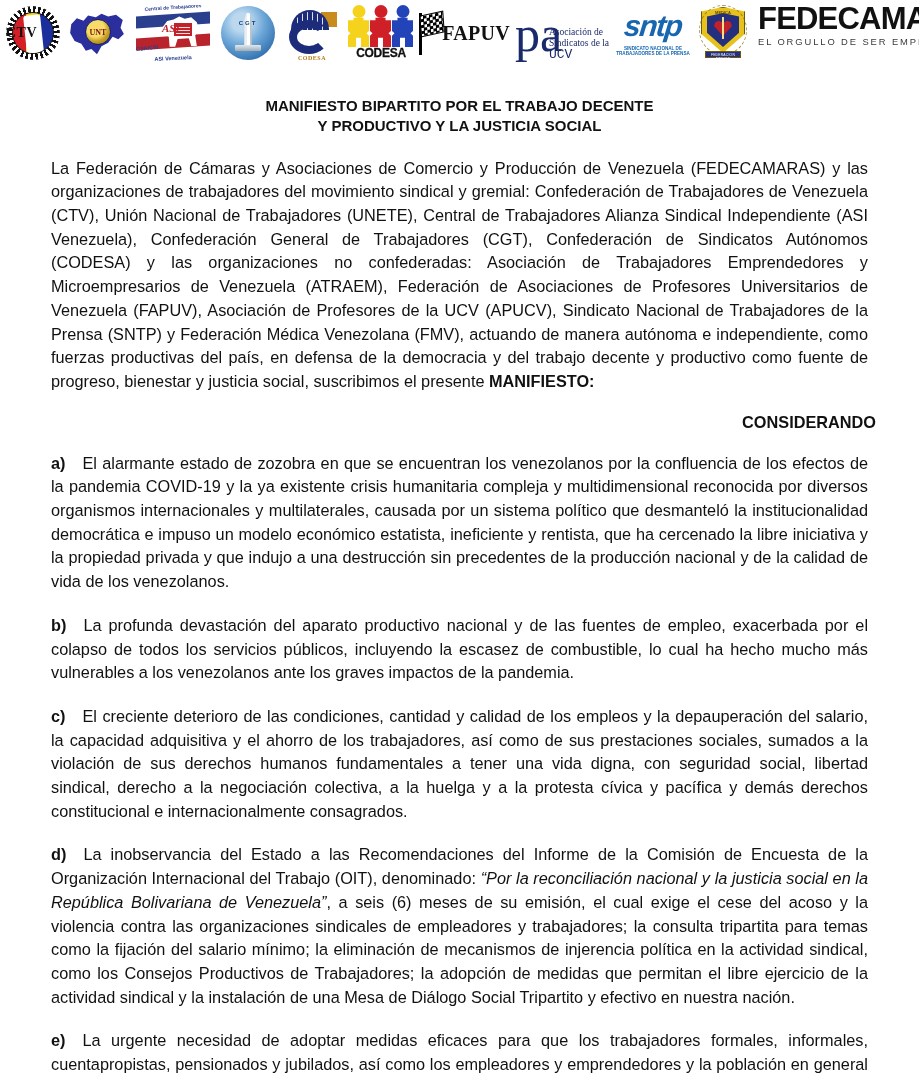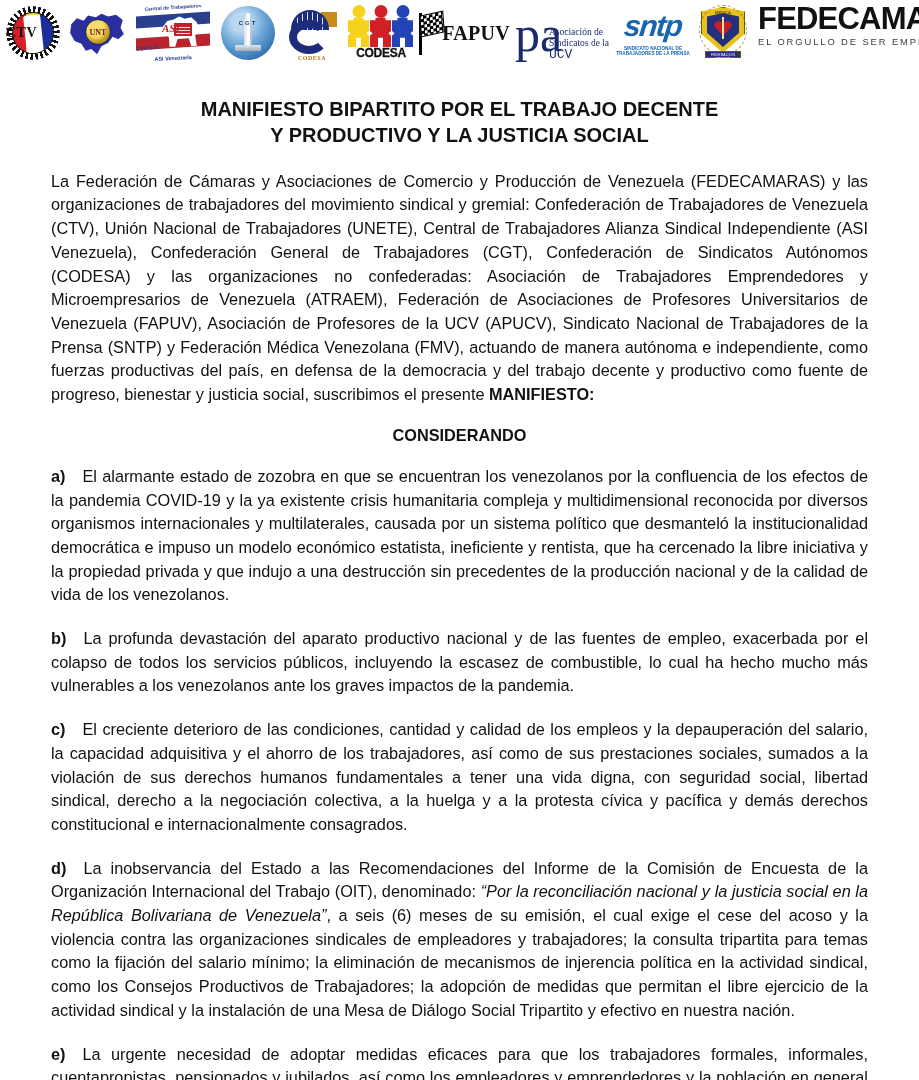--- a/index.html
+++ b/index.html
@@ -454,41 +454,41 @@
   
   .doc {
     padding: 0 43px 0 43px;
     box-sizing: border-box;
   }
 
   .doc-title {
     text-align: center;
     font-family: "Liberation Sans", sans-serif;
     font-weight: bold;
-    font-size: 20px;
+    font-size: 15px;
     line-height: 1.32;
     color: #111;
     margin: 30px 0 0 0;
     padding: 0 30px;
   }
 
   .para {
     font-family: "Liberation Sans", sans-serif;
     font-size: 16.3px;
     line-height: 1.455;
     color: #111;
     text-align: justify;
     text-justify: inter-word;
     margin: 8px;
   }
   .para.intro { margin-top: 21px; }
   .para.item { margin-top: 20px; }
 
   .section-head {
-    text-align: center;
+    text-align: right;
     font-family: "Liberation Sans", sans-serif;
     font-weight: bold;
     font-size: 16.3px;
     color: #111;
     margin-top: 19px;
   }
 
   .lbl { font-weight: bold; }
   .lbl-gap { display: inline-block; width: 17px; }
   .strong { font-weight: bold; }

